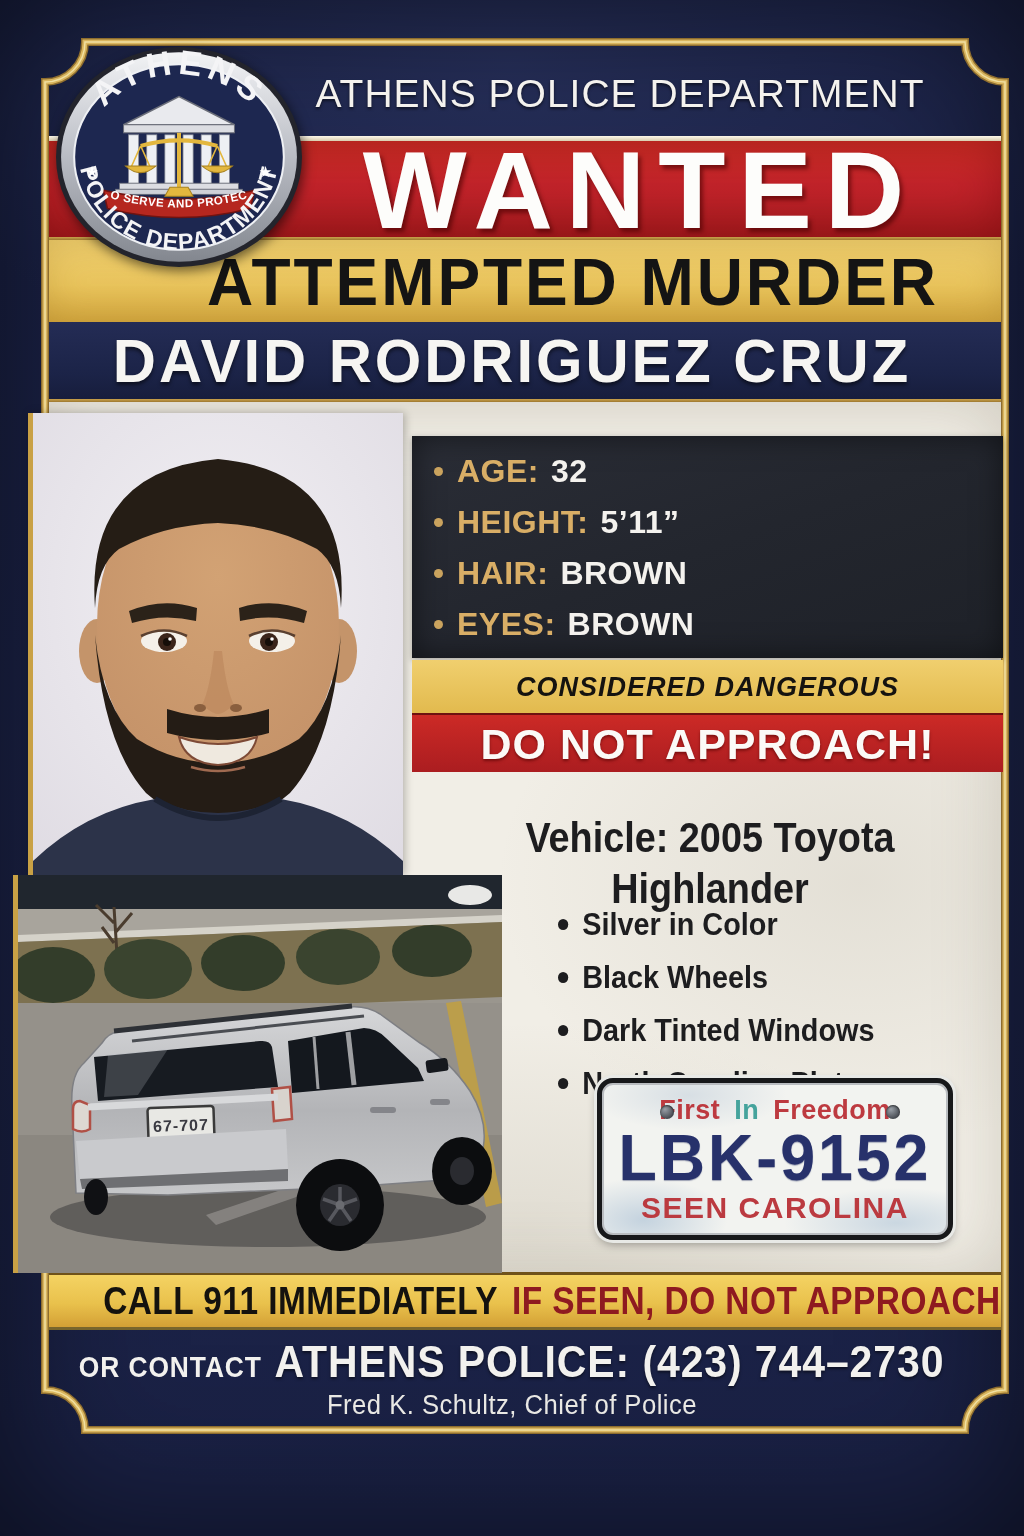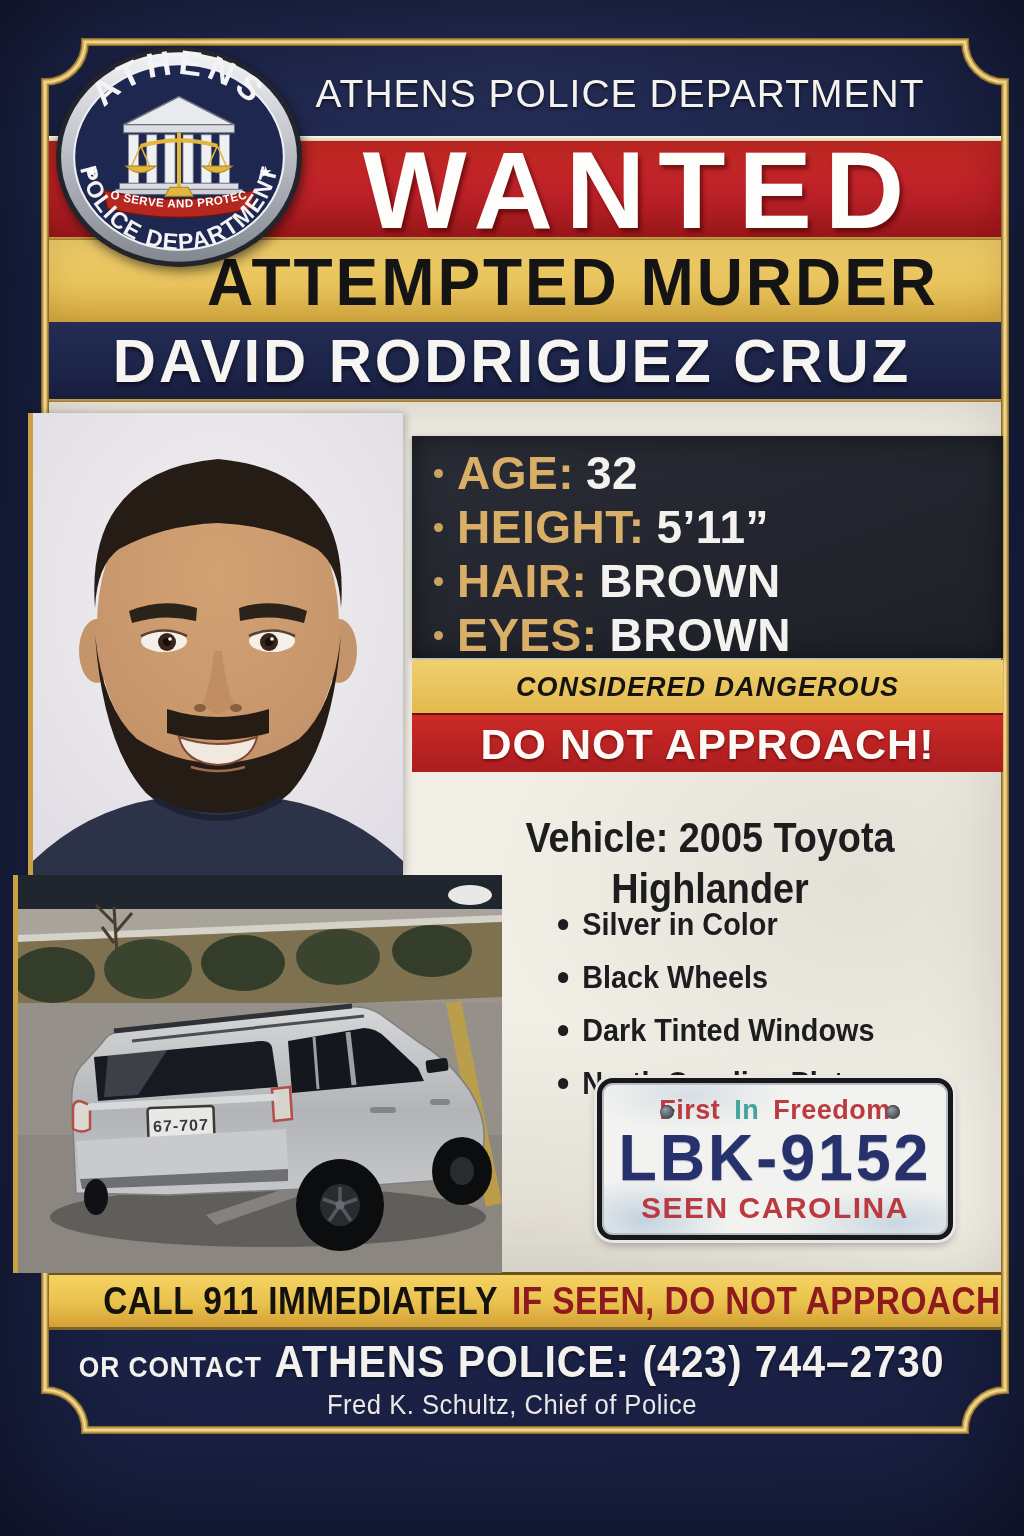--- a/index.html
+++ b/index.html
@@ -47,21 +47,21 @@
   .suspect-photo{left:28px;top:413px;width:370px;height:462px;z-index:6;
     border-left:5px solid #c9a145;box-shadow:2px 0 8px rgba(0,0,0,.25);}
   .vehicle-photo{left:13px;top:875px;width:484px;height:398px;z-index:6;
     border-left:5px solid #c9a145;}
   .suspect-photo svg,.vehicle-photo svg{display:block;width:100%;height:100%;}
   
   .panel{left:412px;top:436px;width:591px;height:222px;z-index:7;
     background:linear-gradient(160deg,#2a2d36 0%,#23262e 50%,#1e2128 100%);
     box-shadow:inset 0 0 30px rgba(0,0,0,.5), 0 2px 6px rgba(0,0,0,.3);
     display:flex;flex-direction:column;justify-content:space-around;padding:10px 0 8px 22px;box-sizing:border-box;}
-  .detail-row{display:flex;align-items:center;font-size:46px;font-weight:900;letter-spacing:.5px;}
+  .detail-row{display:flex;align-items:center;font-size:32px;font-weight:900;letter-spacing:.5px;}
   .detail-dot{width:9px;height:9px;border-radius:50%;background:#caa35e;margin-right:14px;flex:0 0 auto;}
   .detail-label{color:#d9ae66;margin-right:12px;white-space:nowrap;}
   .detail-value{color:#f4f2ee;white-space:nowrap;}
   .warn-gold{left:412px;top:660px;width:591px;height:53px;line-height:54px;z-index:7;text-align:center;
     background:linear-gradient(180deg,#f0cf6e,#e2ba4e);color:#151310;font-size:27px;font-weight:900;letter-spacing:1px;font-style:italic;}
   .warn-red{left:412px;top:713px;width:591px;height:57px;line-height:58px;z-index:7;text-align:center;
     background:linear-gradient(180deg,#cc2a26,#ab1d20);border-top:2px solid rgba(60,10,5,.55);
     color:#fbfaf7;font-size:43px;font-weight:700;letter-spacing:1px;text-shadow:0 2px 3px rgba(80,0,0,.6);}
   
   .veh-title{left:430px;top:812px;width:560px;z-index:7;text-align:center;color:#1d1d1f;

